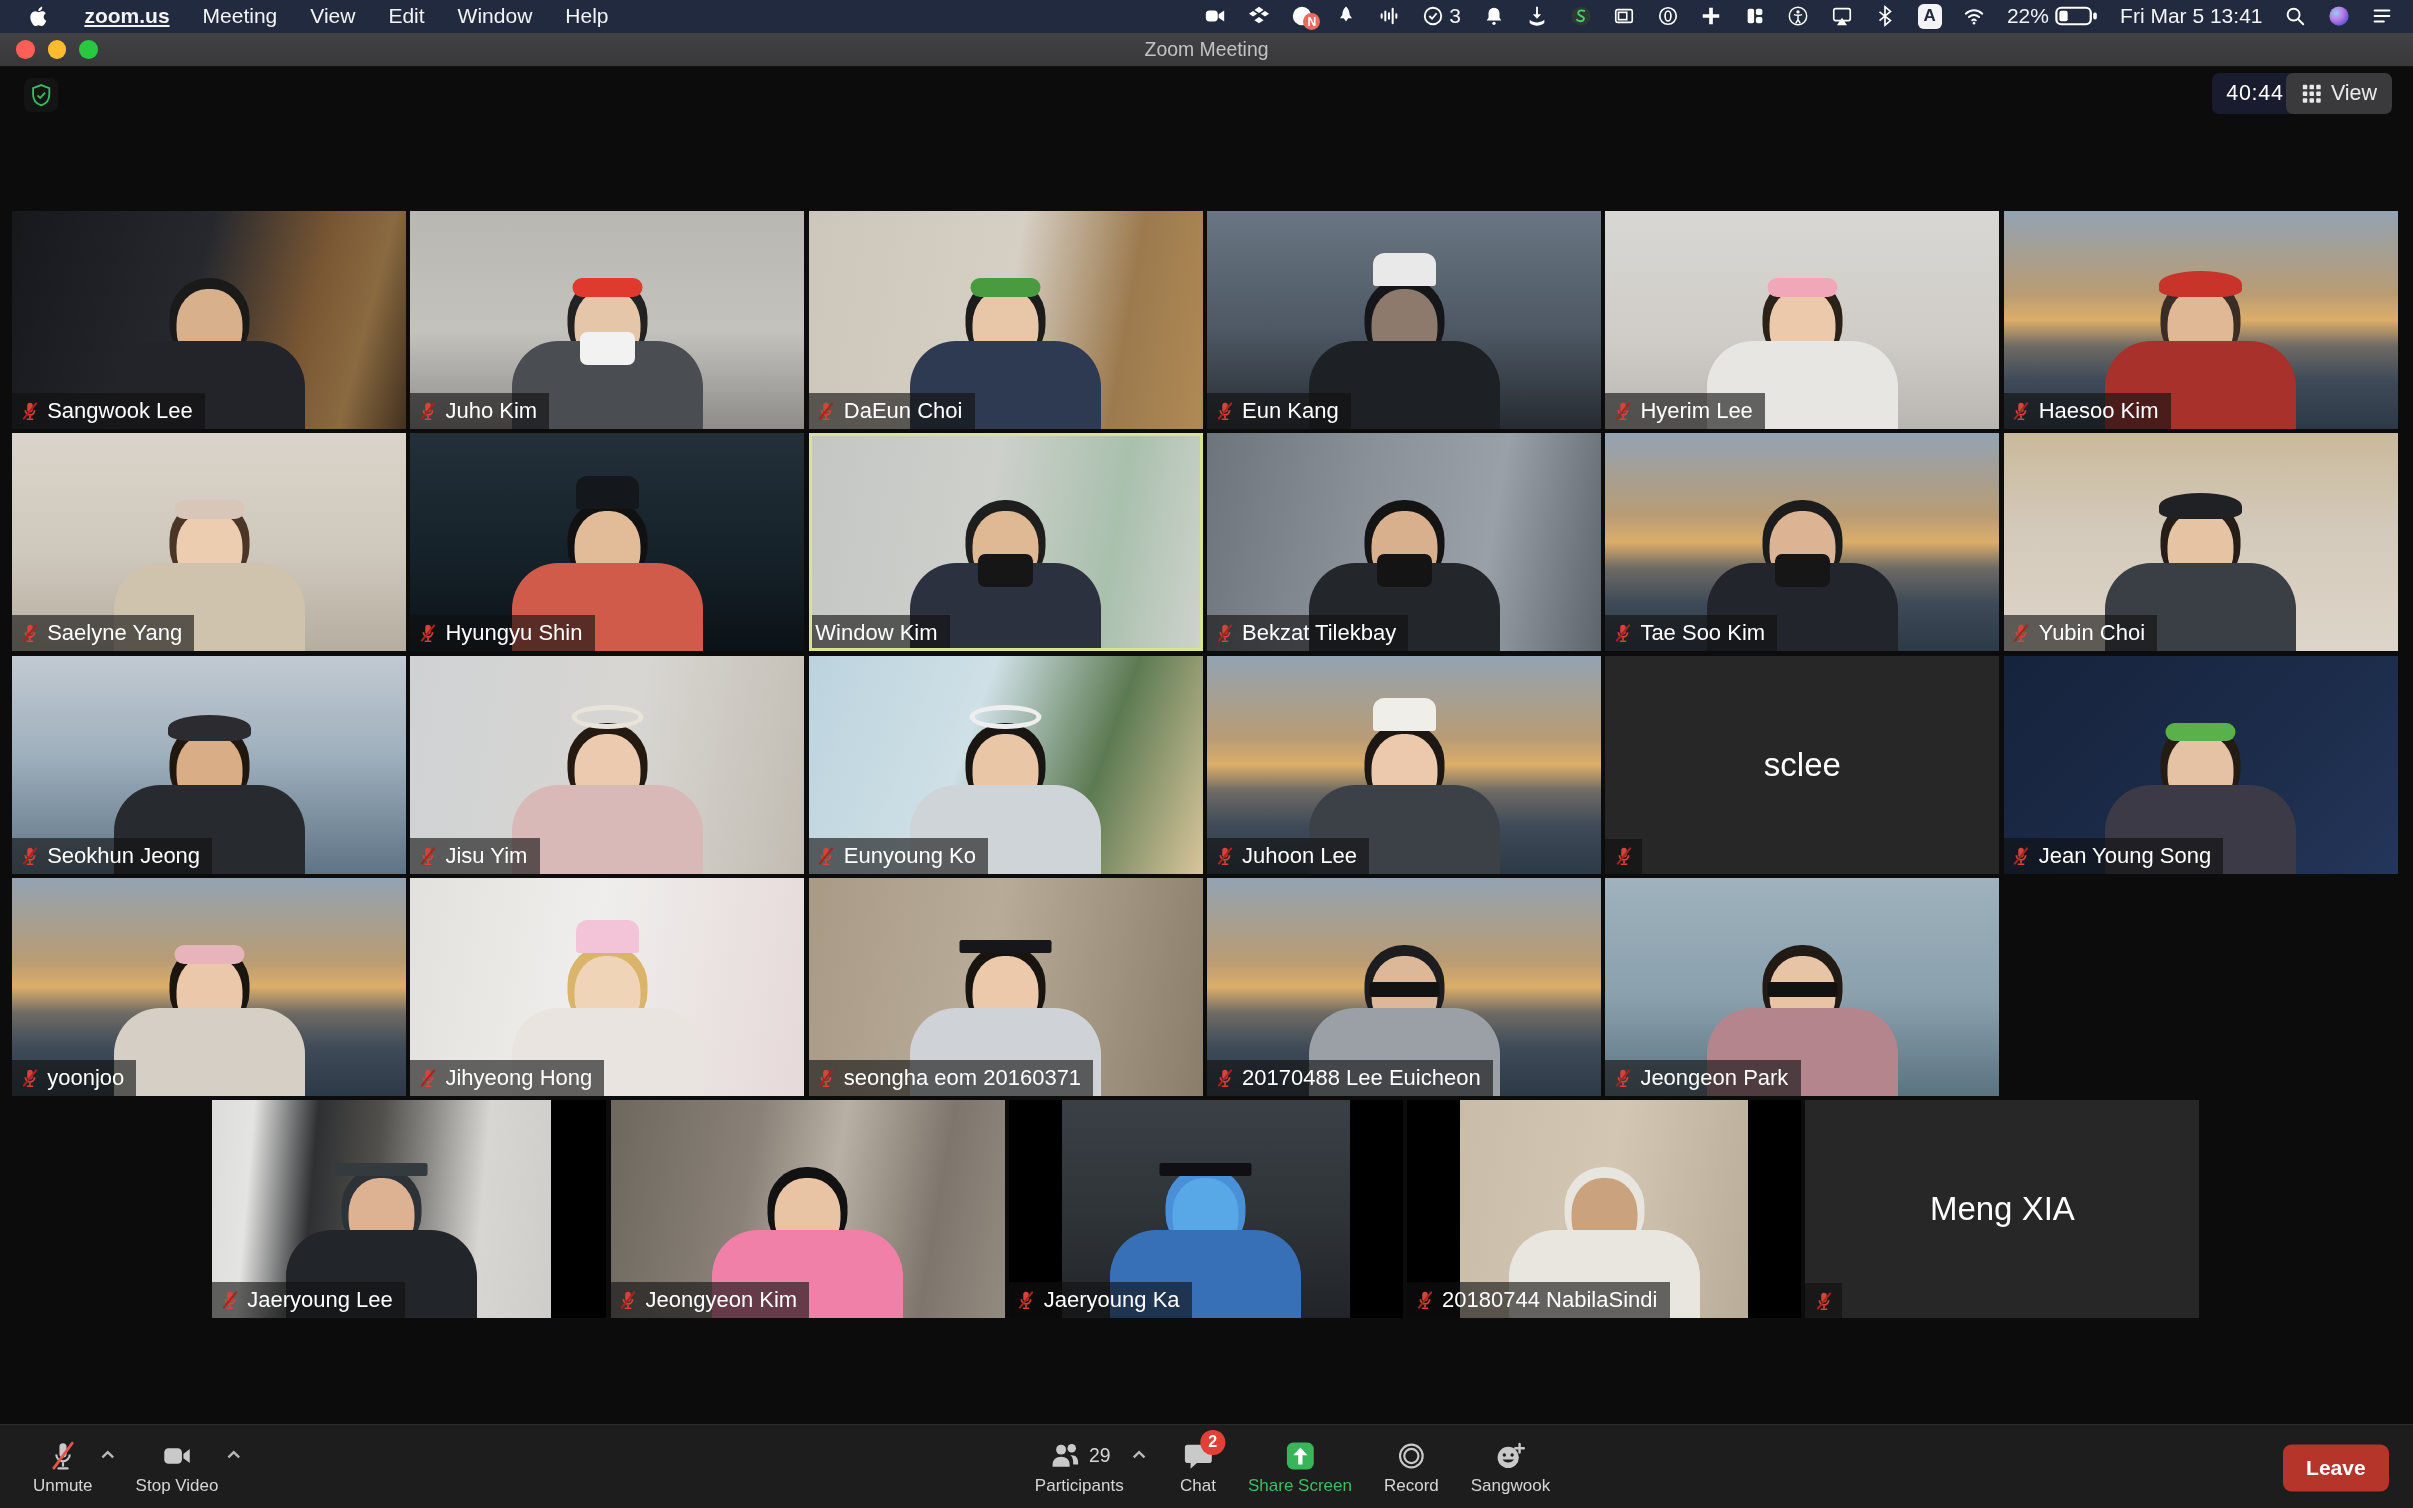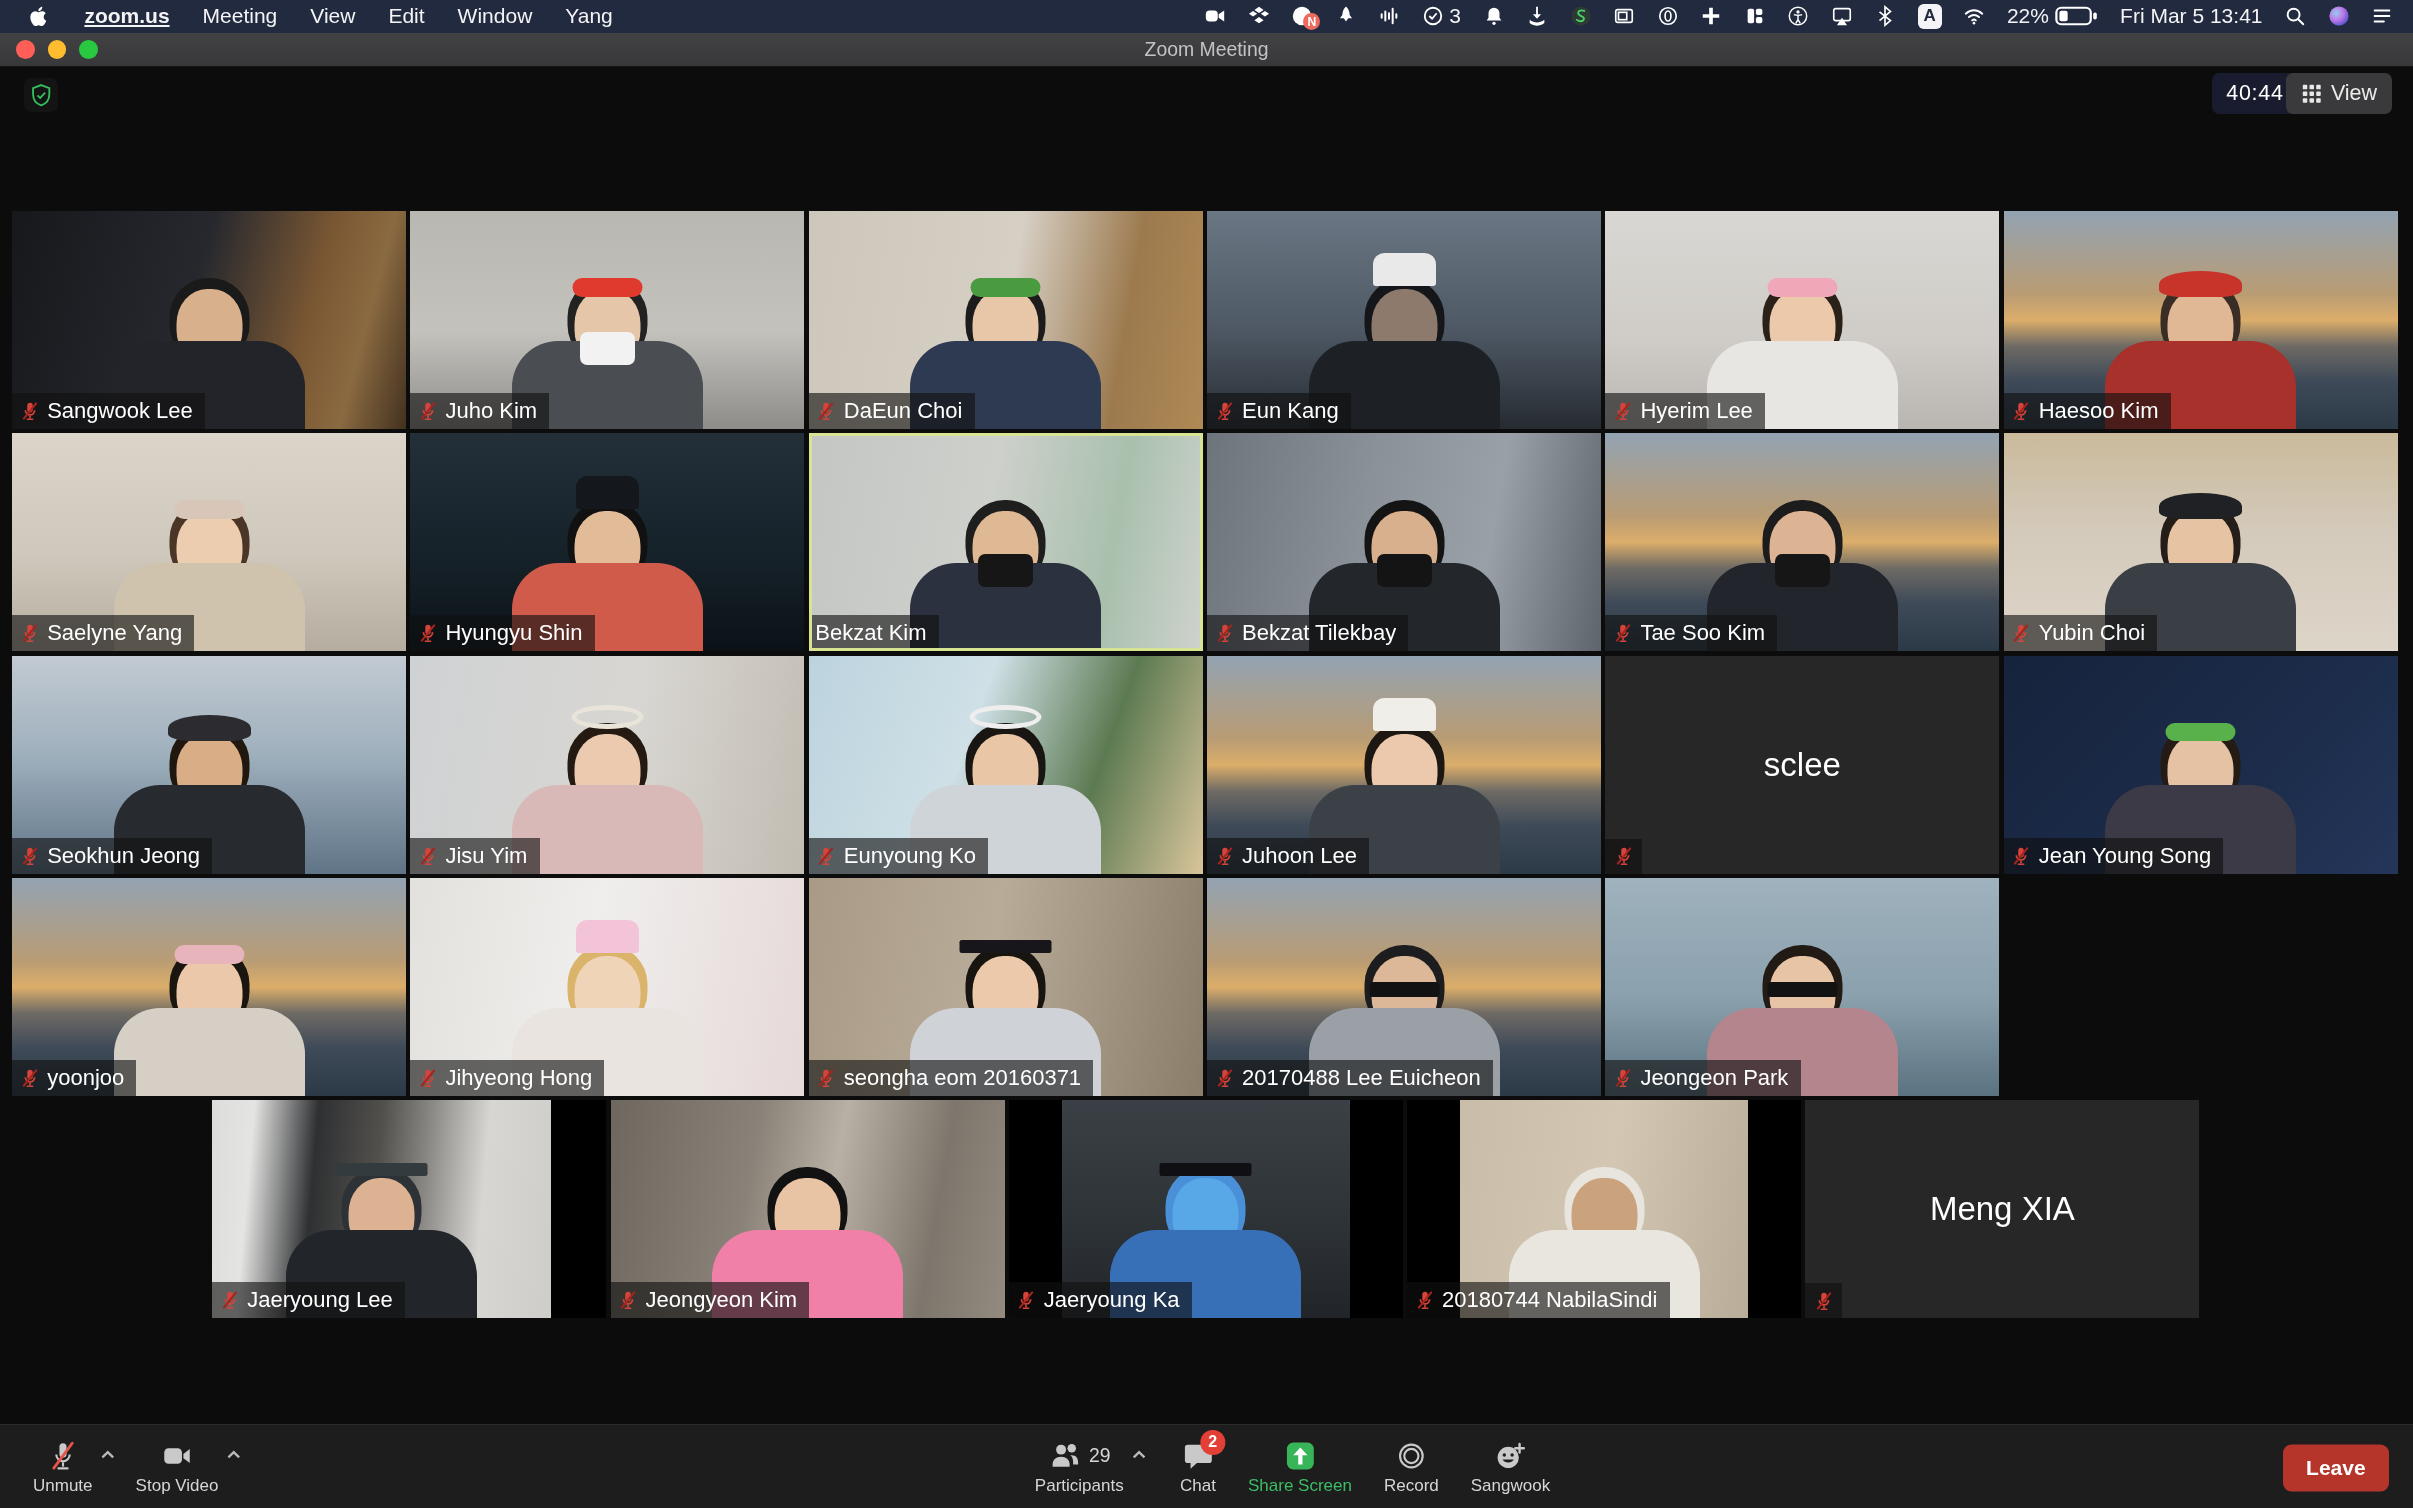--- a/index.html
+++ b/index.html
@@ -94,21 +94,21 @@
       <span class="apple">
           <svg viewBox="0 0 24 24" fill="#fff">
             <path d="M16.4 12.8c0-2.4 2-3.6 2.1-3.7-1.1-1.7-2.9-1.9-3.5-1.9-1.5-.2-2.9.9-3.7.9-.8 0-1.9-.9-3.2-.9-1.6 0-3.1 1-4 2.4-1.7 2.9-.4 7.2 1.2 9.6.8 1.2 1.8 2.5 3 2.4 1.2 0 1.7-.8 3.1-.8s1.9.8 3.2.8c1.3 0 2.2-1.2 3-2.4.9-1.4 1.3-2.7 1.3-2.8-.1 0-2.5-1-2.5-3.6zM14 5.6c.7-.8 1.1-1.9 1-3-1 0-2.1.7-2.8 1.5-.6.7-1.2 1.8-1 2.9 1.1.1 2.2-.6 2.8-1.4z"></path>
           </svg>
         </span>
       <span class="menu-item brand">zoom.us</span>
       <span class="menu-item">Meeting</span>
       <span class="menu-item">View</span>
       <span class="menu-item">Edit</span>
       <span class="menu-item">Window</span>
-      <span class="menu-item">Yang</span>
+      <span class="menu-item">Help</span>
     </div>
     <div class="menu-right">
         <span class="sic">
           <svg viewBox="0 0 24 24" fill="#fff">
             <rect x="2" y="6" width="13" height="12" rx="4"></rect>
             <path d="M16 10l6-4v12l-6-4z"></path>
           </svg>
         </span>
         <span class="sic">
           <svg viewBox="0 0 24 24" fill="#fff">
@@ -474,21 +474,21 @@
         <div class="tile active">
           <div class="video" style="background: linear-gradient(100deg, rgb(195, 198, 194) 0%, rgb(205, 208, 203) 45%, rgb(169, 192, 173) 75%, rgb(207, 211, 205) 100%);">
             <div class="sil">
               <div class="hair" style="background: rgb(30, 30, 30);"></div>
               <div class="face" style="background: rgb(223, 184, 148);"></div>
               <div class="bod" style="background: rgb(44, 49, 64);"></div>
               <div class="acc mask" style="background: rgb(22, 22, 22);"></div>
             </div>
           </div>
           <div class="plate">
-            <span class="pname">Bekzat Kim</span>
+            <span class="pname">Window Kim</span>
           </div>
         </div>
         <div class="tile">
           <div class="video" style="background: linear-gradient(100deg, rgb(110, 116, 124) 0%, rgb(139, 145, 153) 40%, rgb(154, 160, 168) 70%, rgb(93, 100, 108) 100%);">
             <div class="sil">
               <div class="hair" style="background: rgb(20, 20, 20);"></div>
               <div class="face" style="background: rgb(216, 176, 142);"></div>
               <div class="bod" style="background: rgb(35, 38, 43);"></div>
               <div class="acc mask" style="background: rgb(20, 20, 20);"></div>
             </div>

